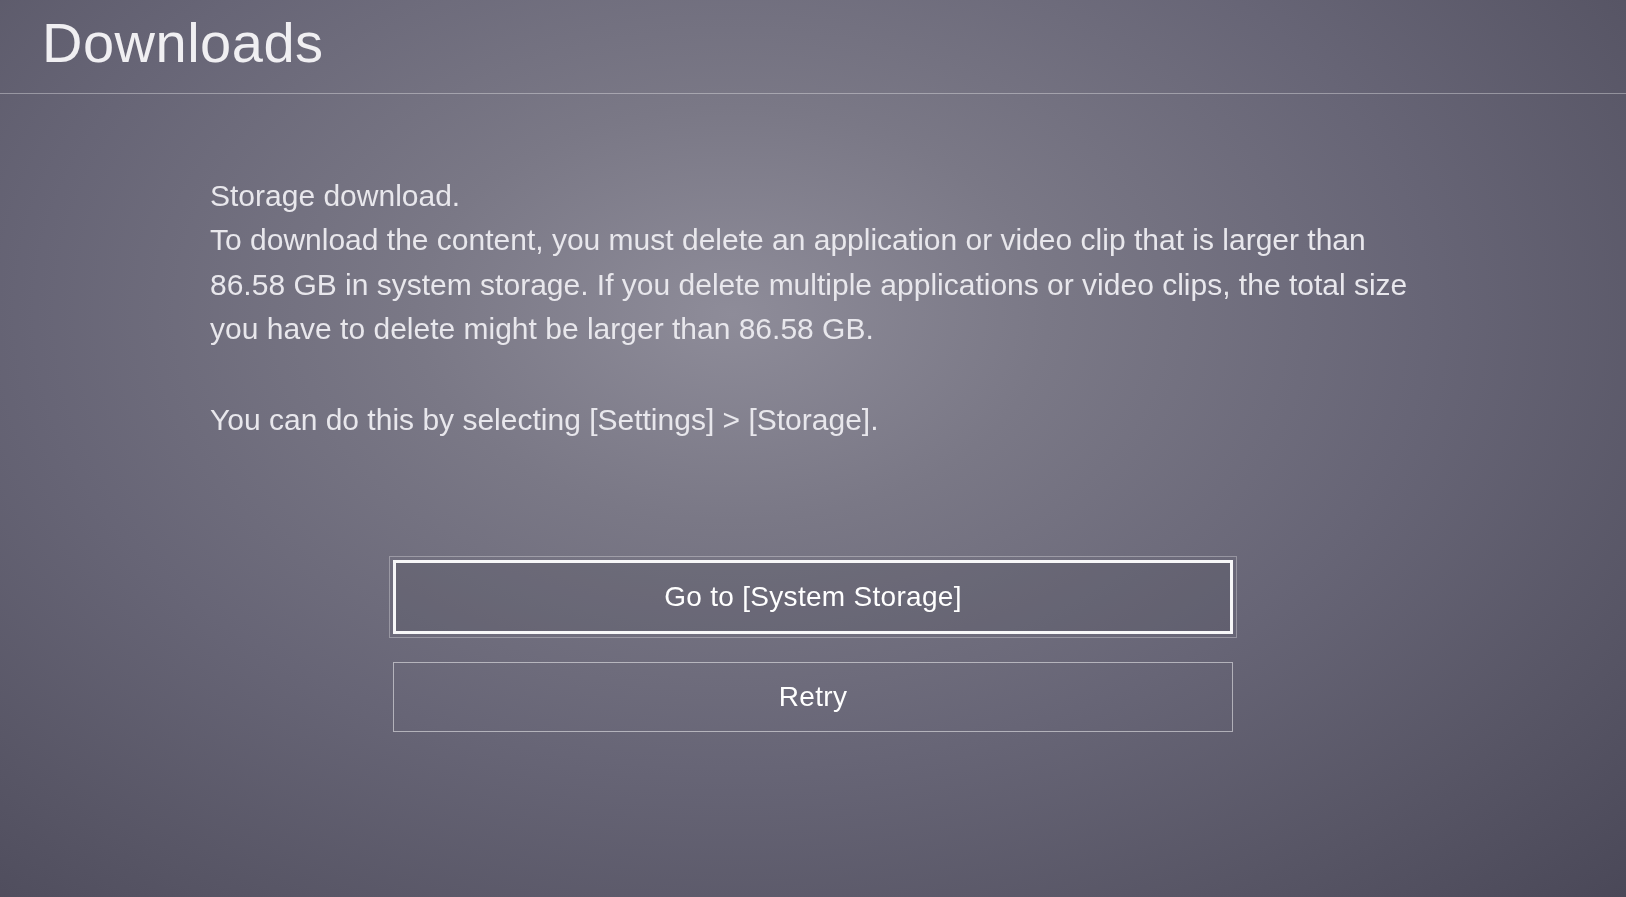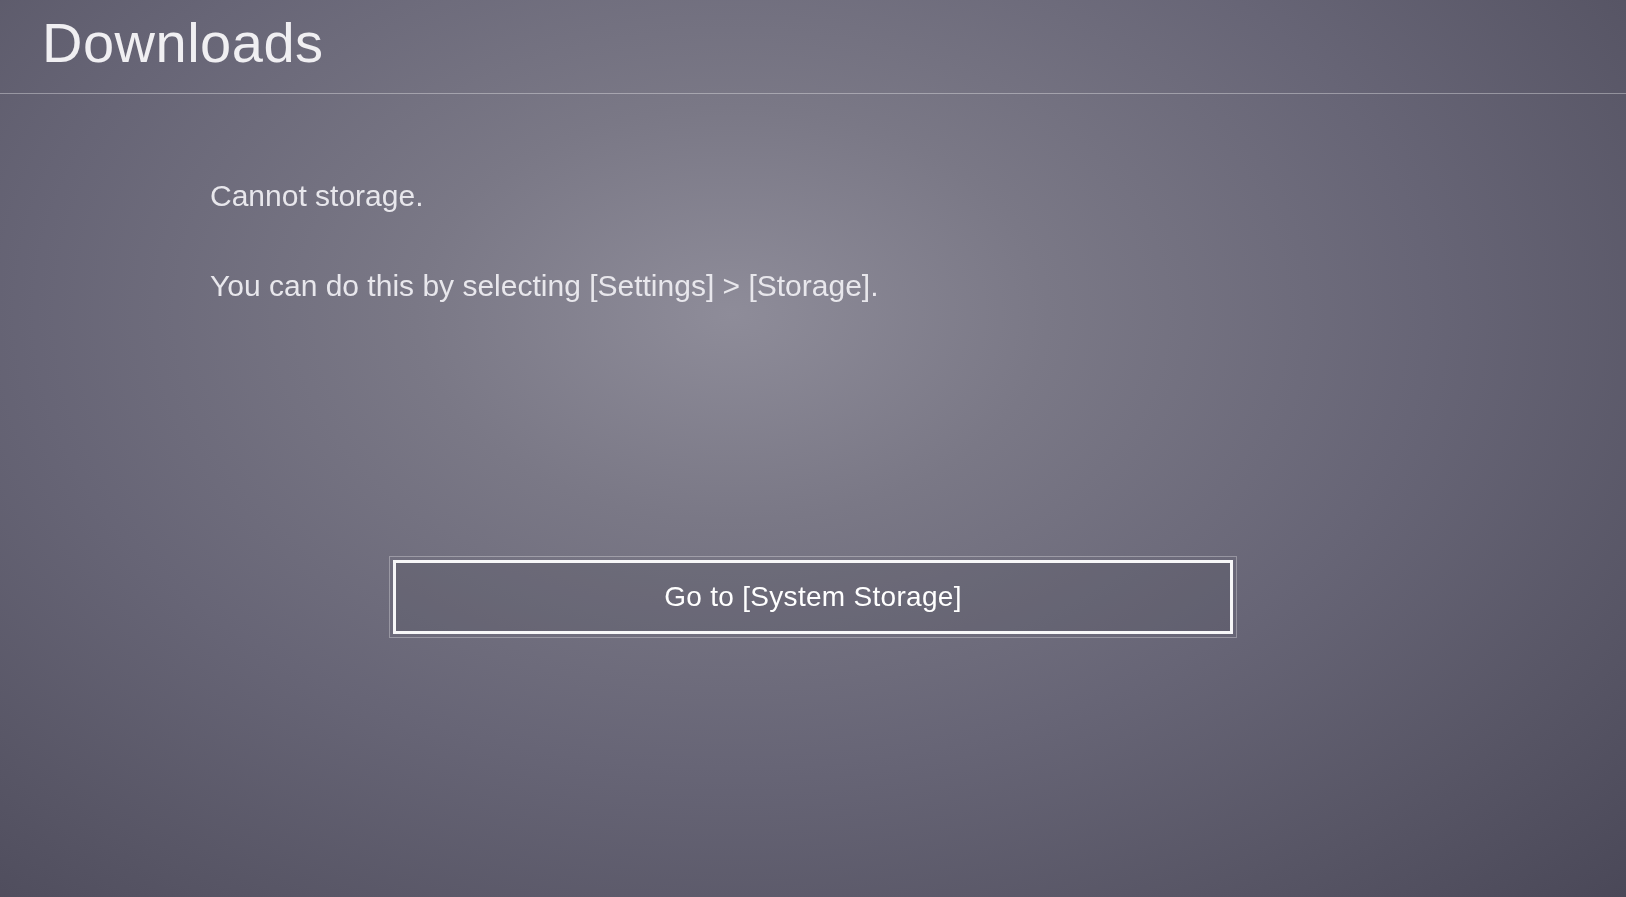--- a/index.html
+++ b/index.html
@@ -95,20 +95,22 @@
 <body>
 
 <div class="header">
   <h1 class="page-title">Downloads</h1>
 </div>
 
 <div class="divider"></div>
 
 <div class="content">
   <div class="message-block">
-    <div>Cannot storage.</div>
+    <div>Storage download.</div>
+    <div>To download the content, you must delete an application or video clip that is larger than 86.58 GB in system storage. If you delete multiple applications or video clips, the total size you have to delete might be larger than 86.58 GB.</div>
   </div>
   <div class="instruction-block">You can do this by selecting [Settings] &gt; [Storage].</div>
 </div>
 
 <div class="button-container">
   <button class="ps-button highlighted">Go to [System Storage]</button>
+  <button class="ps-button">Retry</button>
 </div>
 
 </body></html>

